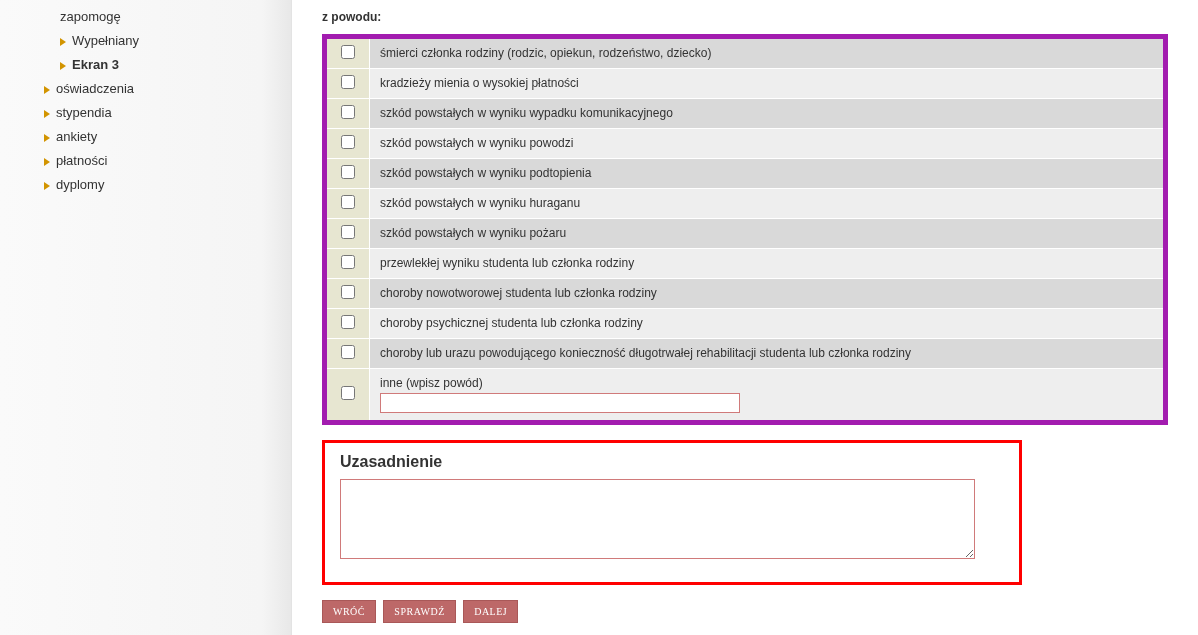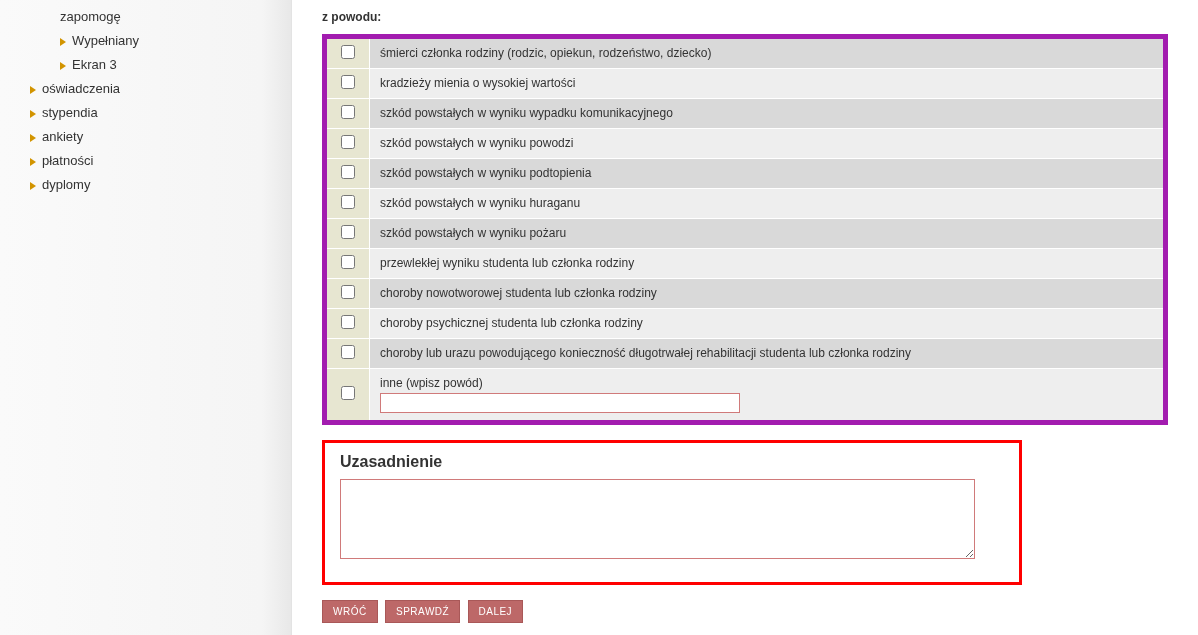--- a/index.html
+++ b/index.html
@@ -15,30 +15,30 @@
   }
   .sidebar {
     width: 292px;
     padding: 5px 0 0 0;
     background: linear-gradient(to right, #fafafa 0%, #f5f5f5 90%, #e8e8e8 100%);
     min-height: 635px;
     border-right: 1px solid #e3e3e3;
   }
   .sidebar ul { list-style: none; }
   .sidebar li { padding: 2px 0; }
-  .sidebar .lvl1 { padding-left: 30px; }
+  .sidebar .lvl1 { padding-left: 44px; }
   .sidebar .lvl3 { padding-left: 60px; }
   .sidebar a, .sidebar span {
     color: #333;
     text-decoration: none;
     font-size: 13px;
     line-height: 20px;
     display: inline-block;
   }
-  .sidebar .active { font-weight: normal; }
+  .sidebar .active { font-weight: bold; }
   .arrow-icon {
     display: inline-block;
     width: 0; height: 0;
     border-top: 4px solid transparent;
     border-bottom: 4px solid transparent;
     border-left: 6px solid #d29400;
     margin-right: 6px;
     vertical-align: middle;
   }
   .main {
@@ -109,21 +109,21 @@
   .btn {
     display: inline-block;
     background: #bd6868;
     color: #fff;
     border: 1px solid #a95858;
     font-size: 10px;
     padding: 5px 10px;
     margin-right: 4px;
     cursor: pointer;
     letter-spacing: 0.5px;
-    font-family: Liberation Sans, sans-serif;
+    font-family: Liberation Serif, serif;
   }
   input[type="checkbox"] {
     width: 14px;
     height: 14px;
     cursor: pointer;
   }
 </style>
 </head>
 <body>
 
@@ -161,21 +161,21 @@
     <div class="section-label">z powodu:</div>
 
     <table class="reason-table">
       <tbody id="reasons-body">
           <tr>
             <td class="check-cell"><input type="checkbox" style=""></td>
             <td class="label-cell">śmierci członka rodziny (rodzic, opiekun, rodzeństwo, dziecko)</td>
           </tr>
           <tr>
             <td class="check-cell"><input type="checkbox" style=""></td>
-            <td class="label-cell">kradzieży mienia o wysokiej wartości</td>
+            <td class="label-cell">kradzieży mienia o wysokiej płatności</td>
           </tr>
           <tr>
             <td class="check-cell"><input type="checkbox" style=""></td>
             <td class="label-cell">szkód powstałych w wyniku wypadku komunikacyjnego</td>
           </tr>
           <tr>
             <td class="check-cell"><input type="checkbox" style=""></td>
             <td class="label-cell">szkód powstałych w wyniku powodzi</td>
           </tr>
           <tr>

